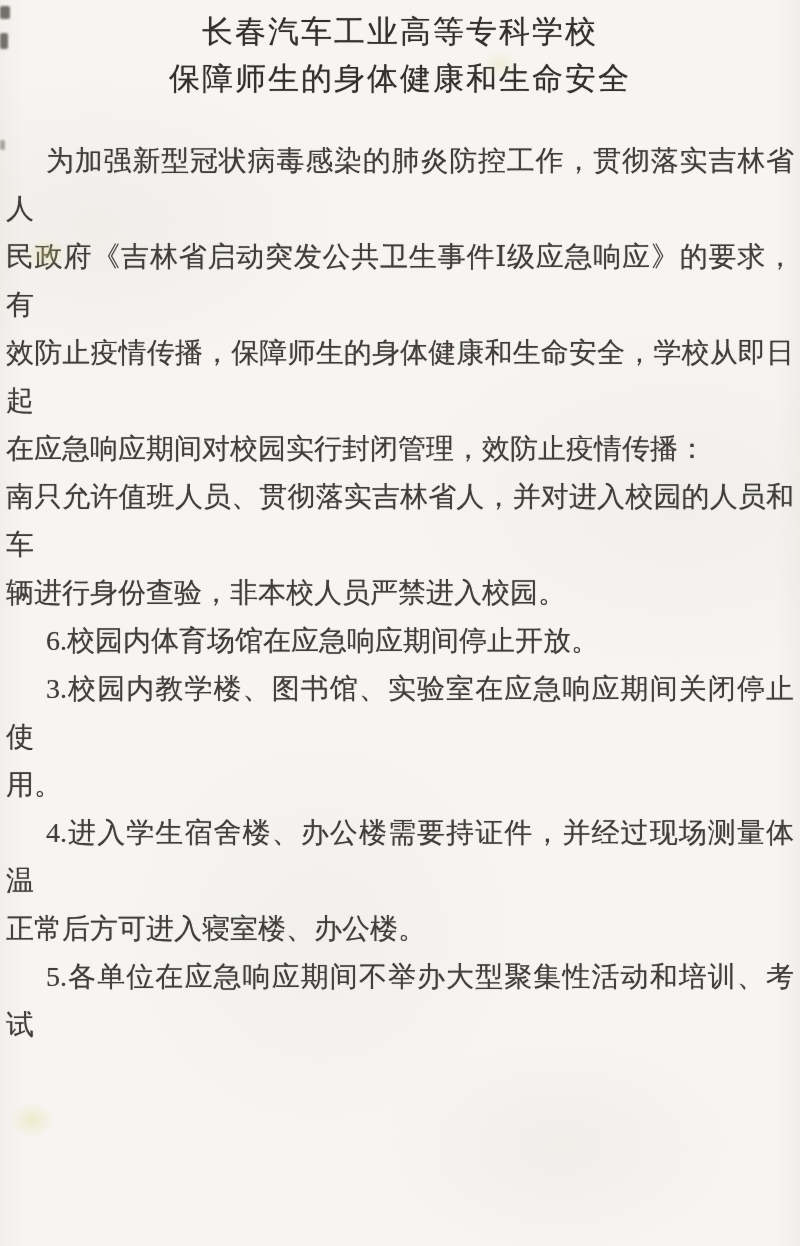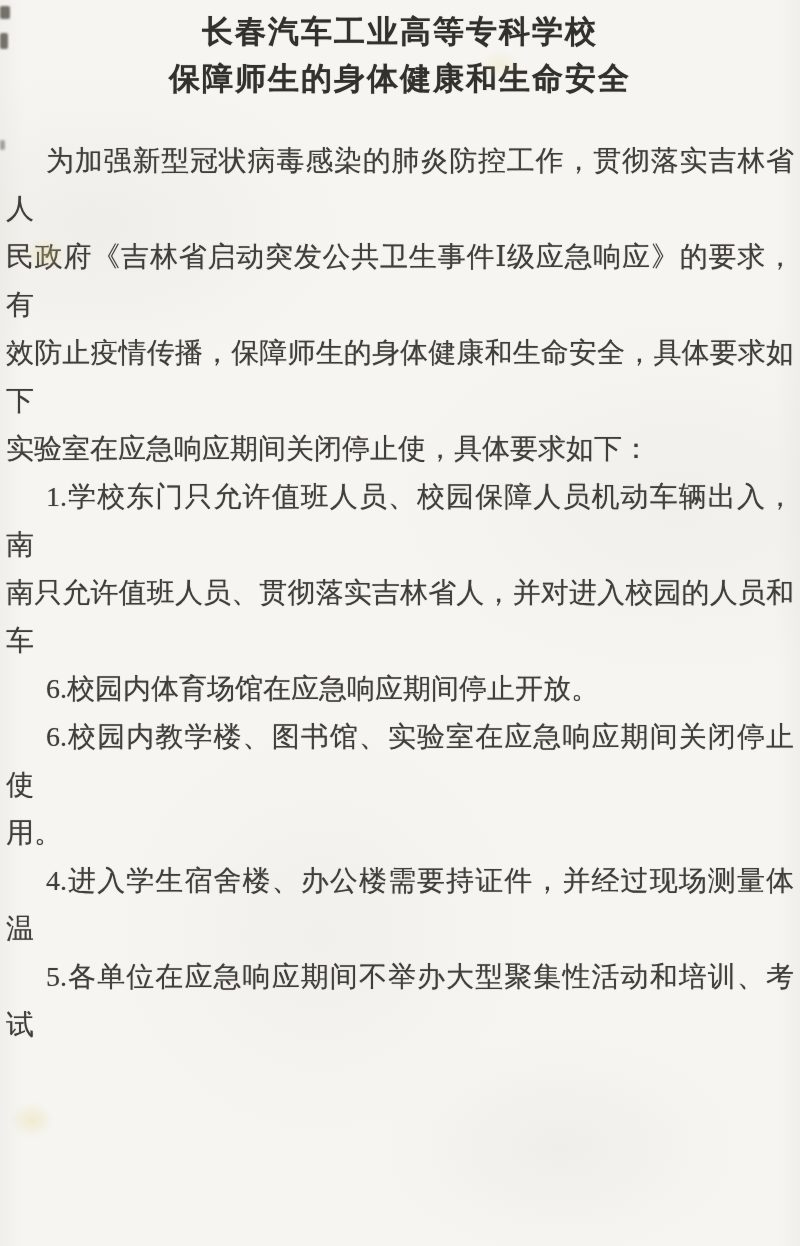--- a/index.html
+++ b/index.html
@@ -24,21 +24,21 @@
     font-family: "Liberation Serif", "DejaVu Serif", serif;
   }
   .title-block {
     padding-top: 8px;
     text-align: center;
   }
   .title-line {
     font-family: "Liberation Sans", "DejaVu Sans", sans-serif;
     font-size: 31px;
     line-height: 47px;
-    font-weight: 700;
+    font-weight: 400;
     letter-spacing: 2px;
     color: #33312e;
     text-shadow: 0 0 1px rgba(45,43,40,0.55);
   }
   .body-block {
     margin-top: 35px;
     padding: 0 6px;
   }
   .line {
     font-size: 28px;
@@ -81,28 +81,29 @@
 <div class="page">
 
   <div class="title-block">
     <div class="title-line">长春汽车工业高等专科学校</div>
     <div class="title-line">保障师生的身体健康和生命安全</div>
   </div>
 
   <div class="body-block">
       <div class="line indent fill">为加强新型冠状病毒感染的肺炎防控工作，贯彻落实吉林省人</div>
       <div class="line fill">民政府《吉林省启动突发公共卫生事件Ⅰ级应急响应》的要求，有</div>
-      <div class="line fill">效防止疫情传播，保障师生的身体健康和生命安全，具体要求如下</div>
-      <div class="line">实验室在应急响应期间关闭停止使，具体要求如下：</div>
-      <div class="line indent fill">1.学校东门只允许值班人员、校园保障人员机动车辆出入，南</div>
+      <div class="line fill">效防止疫情传播，保障师生的身体健康和生命安全，学校从即日起</div>
+      <div class="line">在应急响应期间对校园实行封闭管理，效防止疫情传播：</div>
       <div class="line fill">南只允许值班人员、贯彻落实吉林省人，并对进入校园的人员和车</div>
+      <div class="line">辆进行身份查验，非本校人员严禁进入校园。</div>
       <div class="line indent">6.校园内体育场馆在应急响应期间停止开放。</div>
-      <div class="line indent fill">6.校园内教学楼、图书馆、实验室在应急响应期间关闭停止使</div>
+      <div class="line indent fill">3.校园内教学楼、图书馆、实验室在应急响应期间关闭停止使</div>
       <div class="line">用。</div>
       <div class="line indent fill">4.进入学生宿舍楼、办公楼需要持证件，并经过现场测量体温</div>
+      <div class="line">正常后方可进入寝室楼、办公楼。</div>
       <div class="line indent fill">5.各单位在应急响应期间不举办大型聚集性活动和培训、考试</div>
     </div>
 
   <div class="smudge s1"></div>
   <div class="smudge s2"></div>
   <div class="smudge s3"></div>
   <div class="stain t1"></div>
   <div class="stain t2"></div>
   <div class="stain t3"></div>
 

